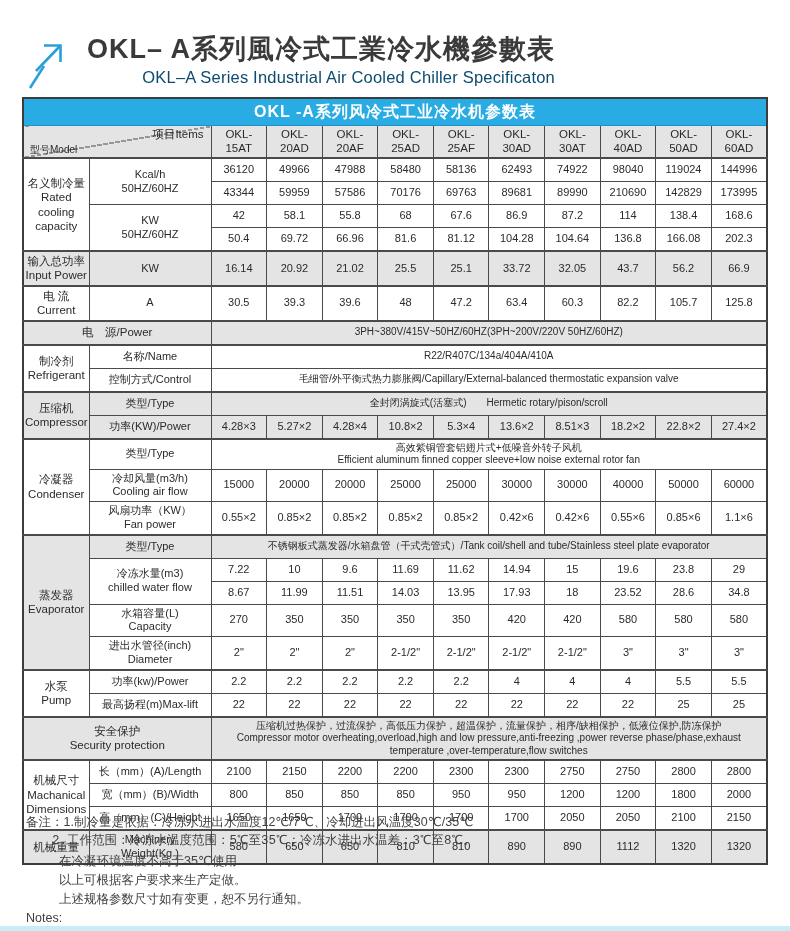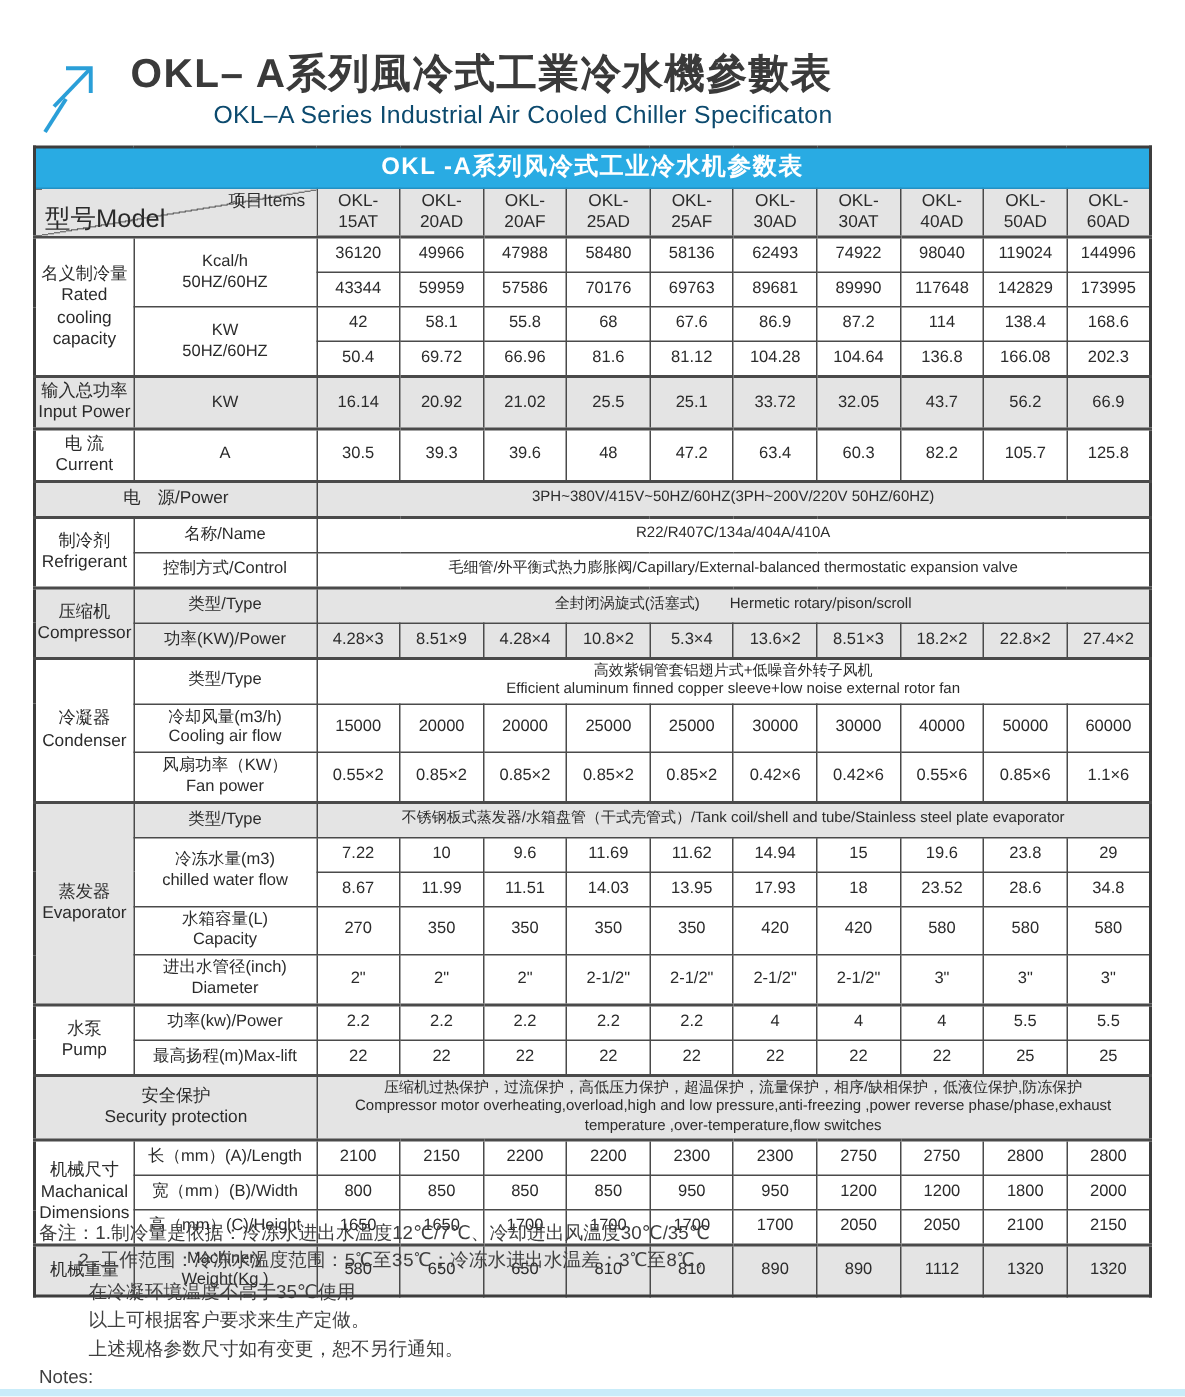--- a/index.html
+++ b/index.html
@@ -19,21 +19,21 @@
   th,td{border:1px solid #4a4a4a;text-align:center;vertical-align:middle;
         padding:2px 1px;font-size:11px;font-weight:normal;color:#2b2b2b;line-height:1.25;}
   td{height:18px;}
   tr.gtop th,tr.gtop td{border-top-width:2px;}
   .banner{background:#29abe3;color:#ffffff;font-size:16px;font-weight:bold;height:22px;
           letter-spacing:1px;border:1px solid #2391c4;}
   .shade-cell{background:#e4e4e4;}
   .corner{position:relative;height:27px;background:#e4e4e4;padding:0;
     background-image:linear-gradient(to bottom right,transparent 49.4%,#4a4a4a 49.4%,#4a4a4a 50.6%,transparent 50.6%);}
   .corner .c-items{position:absolute;top:1px;right:7px;font-size:11.5px;}
-  .corner .c-model{position:absolute;bottom:1px;left:6px;font-size:17px;margin-top:48px;}
+  .corner .c-model{position:absolute;bottom:1px;left:6px;font-size:10px;margin-top:48px;}
   th.model{height:27px;font-size:11.5px;line-height:1.15;}
   td.group{font-size:11.5px;}
   td.sub{font-size:11px;}
   td.span{font-size:10px;padding:2px 3px;}
   td.val{font-size:11px;}
   
   .notes{position:absolute;top:813px;left:26px;font-size:12.5px;color:#3f3f3f;line-height:1.54;}
   .notes p{margin:0;}
   .notes p.ind1{margin-left:26px;font-family:Liberation Mono, monospace;}
   .notes p.ind2{margin-left:33px;}
@@ -111,21 +111,21 @@
             <td class="val">144996</td>
           </tr>
           <tr>
             <td class="val">43344</td>
             <td class="val">59959</td>
             <td class="val">57586</td>
             <td class="val">70176</td>
             <td class="val">69763</td>
             <td class="val">89681</td>
             <td class="val">89990</td>
-            <td class="val">117648</td>
+            <td class="val">210690</td>
             <td class="val">142829</td>
             <td class="val">173995</td>
           </tr>
           <tr>
             <td class="sub" rowspan="2">KW<br>50HZ/60HZ</td>
             <td class="val">42</td>
             <td class="val">58.1</td>
             <td class="val">55.8</td>
             <td class="val">68</td>
             <td class="val">67.6</td>
@@ -189,21 +189,21 @@
             <td class="span" colspan="10">毛细管/外平衡式热力膨胀阀/Capillary/External-balanced thermostatic expansion valve</td>
           </tr>
           <tr class="gtop">
             <td class="group shade-cell" rowspan="2">压缩机<br>Compressor</td>
             <td class="sub shade-cell">类型/Type</td>
             <td class="span shade-cell" colspan="10">全封闭涡旋式(活塞式)　　Hermetic rotary/pison/scroll</td>
           </tr>
           <tr>
             <td class="sub shade-cell">功率(KW)/Power</td>
             <td class="val shade-cell">4.28×3</td>
-            <td class="val shade-cell">8.51×9</td>
+            <td class="val shade-cell">5.27×2</td>
             <td class="val shade-cell">4.28×4</td>
             <td class="val shade-cell">10.8×2</td>
             <td class="val shade-cell">5.3×4</td>
             <td class="val shade-cell">13.6×2</td>
             <td class="val shade-cell">8.51×3</td>
             <td class="val shade-cell">18.2×2</td>
             <td class="val shade-cell">22.8×2</td>
             <td class="val shade-cell">27.4×2</td>
           </tr>
           <tr class="gtop">

